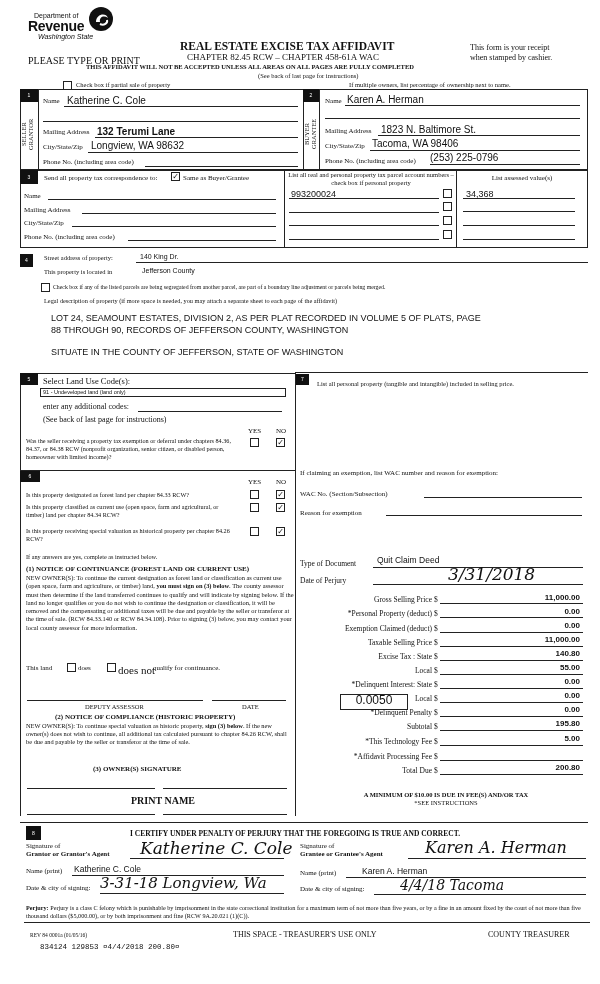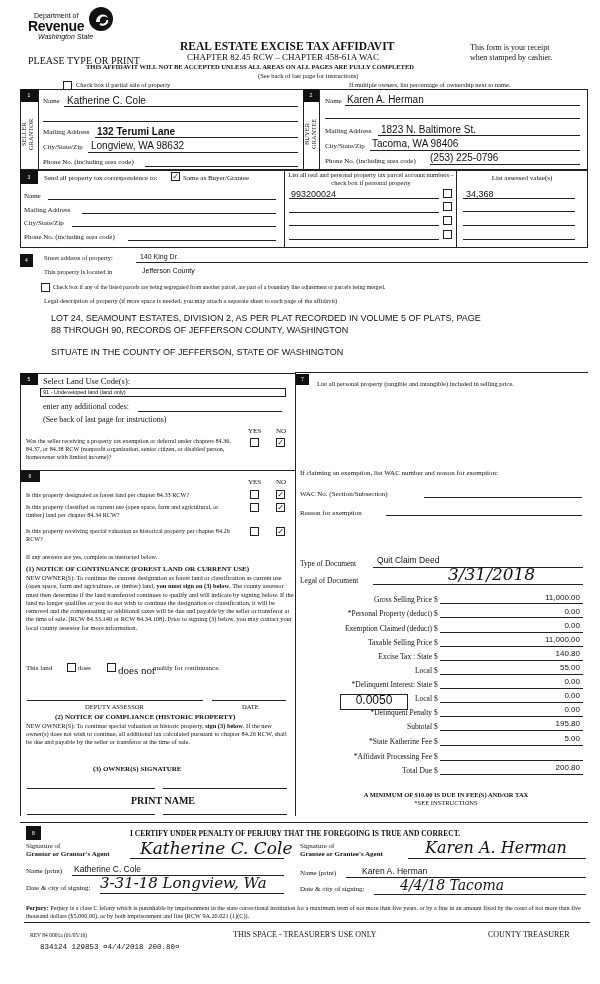--- a/index.html
+++ b/index.html
@@ -10,21 +10,21 @@
   .mono { font-family: "Liberation Mono", monospace; }
   .bold { font-weight: bold; }
   .blk { position: absolute; background: #111; color: #fff; font-size: 5px; text-align: center; font-family: "Liberation Sans", sans-serif; }
   .line { position: absolute; border-bottom: 1px solid #222; }
   .cb { position: absolute; width: 9px; height: 9px; border: 1px solid #222; background: #fff; font-size: 8px; line-height: 7px; text-align: center; font-family: "DejaVu Sans", sans-serif; }
   .fill { font-family: "Liberation Sans", sans-serif; color: #111; }
   .hand { font-family: "DejaVu Serif", serif; font-style: italic; color: #111; }
   .box { position: absolute; border: 1px solid #222; }
   .vlabel { position: absolute; writing-mode: vertical-rl; transform: rotate(180deg); font-size: 6.5px; text-align: center; line-height: 7px; }
   .row-label { position: absolute; font-size: 7.5px; text-align: right; }
-  .amt { position: absolute; font-family: "Liberation Sans", sans-serif; font-size: 8px; text-align: right; }
+  .amt { position: absolute; font-family: "Liberation Sans", sans-serif; font-size: 8px; text-align: right; font-weight: bold; }
 </style>
 </head>
 <body>
 
 <div class="abs" style="left:28px;top:6px;width:92px;height:38px;">
   <div class="abs sans" style="left:6px;top:6px;font-size:7px;">Department of</div>
   <div class="abs sans bold" style="left:0;top:12px;font-size:14px;letter-spacing:-0.3px;">Revenue</div>
   <div class="abs sans" style="left:10px;top:27px;font-size:7px;font-style:italic;">Washington State</div>
   <svg class="abs" style="left:60px;top:0;" width="26" height="26" viewBox="0 0 26 26">
     <circle cx="13" cy="13" r="12" fill="#111"></circle>
@@ -194,21 +194,21 @@
 <div class="abs" style="left:313px;top:378px;width:280px;font-size:6.5px;line-height:12px;text-indent:4px;">List all  personal property (tangible and intangible) included in selling price.</div>
 <div class="abs" style="left:300px;top:469px;font-size:7px;">If claiming an exemption, list WAC number and reason for exemption:</div>
 <div class="abs" style="left:300px;top:490px;font-size:7px;">WAC No. (Section/Subsection)</div>
 <div class="line" style="left:424px;top:497px;width:158px;"></div>
 <div class="abs" style="left:300px;top:509px;font-size:7px;">Reason for exemption</div>
 <div class="line" style="left:386px;top:515px;width:196px;"></div>
 
 <div class="abs" style="left:300px;top:559px;font-size:7.5px;">Type of Document</div>
 <div class="line" style="left:373px;top:567px;width:210px;"></div>
 <div class="abs fill" style="left:377px;top:555px;font-size:8.5px;">Quit Claim Deed</div>
-<div class="abs" style="left:300px;top:576px;font-size:7.5px;">Legal of Document</div>
+<div class="abs" style="left:300px;top:576px;font-size:7.5px;">Date of Perjury</div>
 <div class="line" style="left:373px;top:584px;width:210px;"></div>
 <div class="abs hand" style="left:448px;top:564px;font-size:17px;">3/31/2018</div>
 
 <div>
 
   <div class="row-label" style="left:330px;width:102px;top:595px;">Gross Selling Price</div>
   <div class="abs" style="left:434px;top:595px;font-size:7.5px;">$</div>
   <div class="line" style="left:440px;top:603px;width:143px;"></div>
   <div class="amt" style="left:440px;width:140px;top:593px;">11,000.00</div>
 
@@ -251,21 +251,21 @@
   <div class="row-label" style="left:300px;width:132px;top:708px;">*Delinquent Penalty</div>
   <div class="abs" style="left:434px;top:708px;font-size:7.5px;">$</div>
   <div class="line" style="left:440px;top:716px;width:143px;"></div>
   <div class="amt" style="left:440px;width:140px;top:705px;">0.00</div>
 
   <div class="row-label" style="left:300px;width:132px;top:722px;">Subtotal</div>
   <div class="abs" style="left:434px;top:722px;font-size:7.5px;">$</div>
   <div class="line" style="left:440px;top:730px;width:143px;"></div>
   <div class="amt" style="left:440px;width:140px;top:719px;">195.80</div>
 
-  <div class="row-label" style="left:300px;width:132px;top:737px;">*State Katherine Fee</div>
+  <div class="row-label" style="left:300px;width:132px;top:737px;">*This Technology Fee</div>
   <div class="abs" style="left:434px;top:737px;font-size:7.5px;">$</div>
   <div class="line" style="left:440px;top:745px;width:143px;"></div>
   <div class="amt" style="left:440px;width:140px;top:734px;">5.00</div>
 
   <div class="row-label" style="left:300px;width:132px;top:752px;">*Affidavit Processing Fee</div>
   <div class="abs" style="left:434px;top:752px;font-size:7.5px;">$</div>
   <div class="line" style="left:440px;top:760px;width:143px;"></div>
   <div class="amt" style="left:440px;width:140px;top:749px;"></div>
 
   <div class="row-label" style="left:300px;width:132px;top:766px;">Total Due</div>

